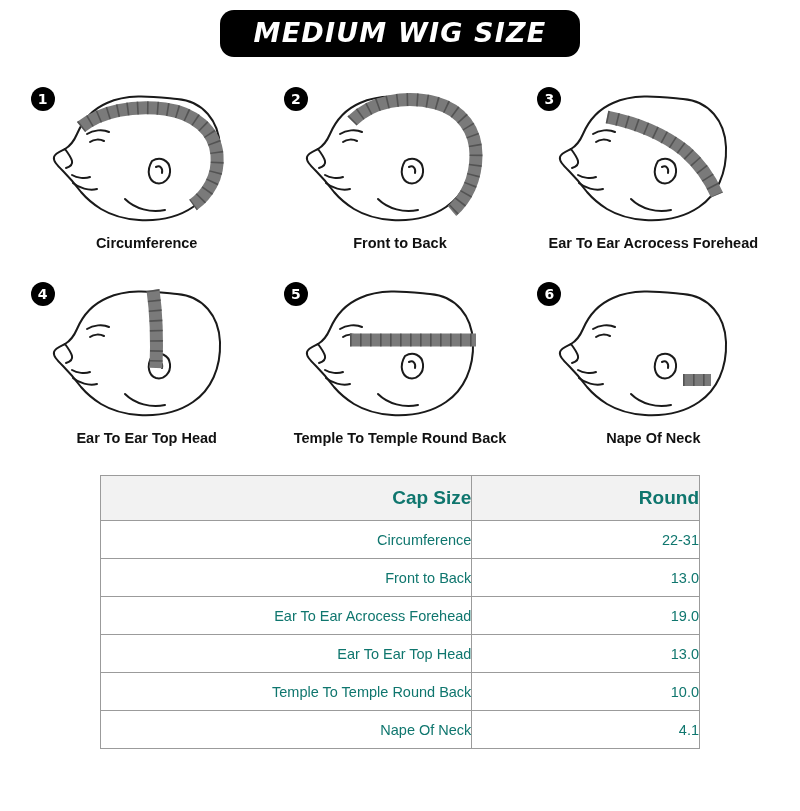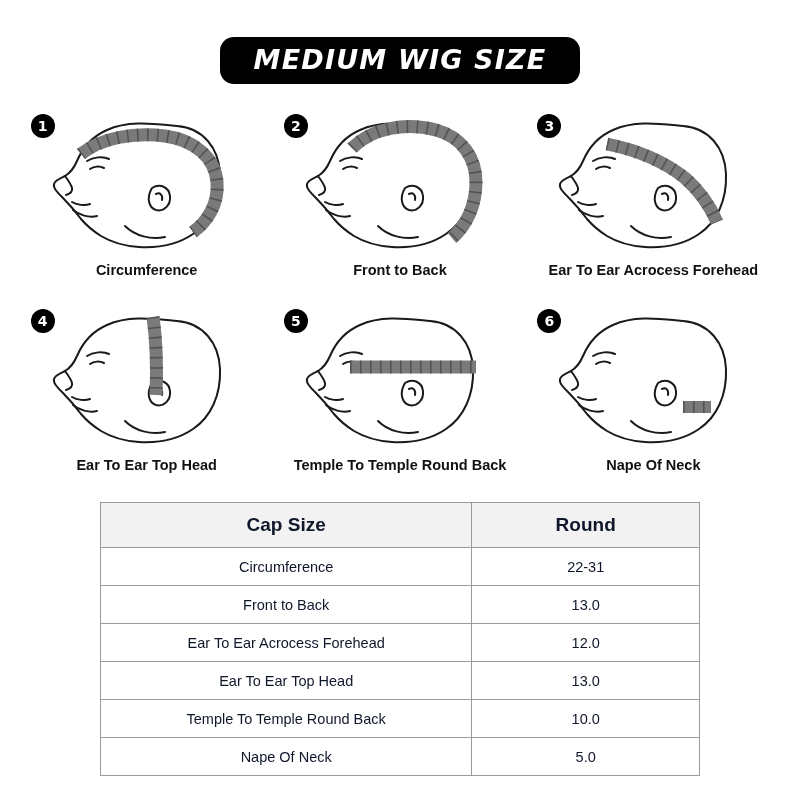--- a/index.html
+++ b/index.html
@@ -13,21 +13,21 @@
     font-family: "Liberation Sans", sans-serif;
     color: #111111;
     position: relative;
     overflow: hidden;
   }
 
   
   .title-wrap {
     display: flex;
     justify-content: center;
-    padding-top: 37px;
+    padding-top: 10px;
   }
   .title-pill {
     background: #000000;
     color: #ffffff;
     border-radius: 14px;
     padding: 9px 34px 11px 34px;
     font-size: 27px;
     font-weight: bold;
     font-style: italic;
     letter-spacing: 1.2px;
@@ -92,22 +92,22 @@
     margin: 6px auto 0 auto;
     width: 600px;
   }
   table {
     border-collapse: collapse;
     width: 100%;
     table-layout: fixed;
   }
   table th, table td {
     border: 1px solid #9b9b9b;
-    text-align: center;
-    color: #0f172a;
+    text-align: right;
+    color: #0f766e;
   }
   thead th {
     background: #f2f2f2;
     font-size: 19px;
     font-weight: bold;
     height: 44px;
     padding: 0;
   }
   tbody td {
     font-size: 14.5px;
@@ -319,29 +319,29 @@
       <tr>
         <td>Circumference</td>
         <td>22-31</td>
       </tr>
       <tr>
         <td>Front to Back</td>
         <td>13.0</td>
       </tr>
       <tr>
         <td>Ear To Ear Acrocess Forehead</td>
-        <td>12.0</td>
+        <td>19.0</td>
       </tr>
       <tr>
         <td>Ear To Ear Top Head</td>
         <td>13.0</td>
       </tr>
       <tr>
         <td>Temple To Temple Round Back</td>
         <td>10.0</td>
       </tr>
       <tr>
         <td>Nape Of Neck</td>
-        <td>5.0</td>
+        <td>4.1</td>
       </tr>
     </tbody>
   </table>
 </div>
 
 </body></html>

